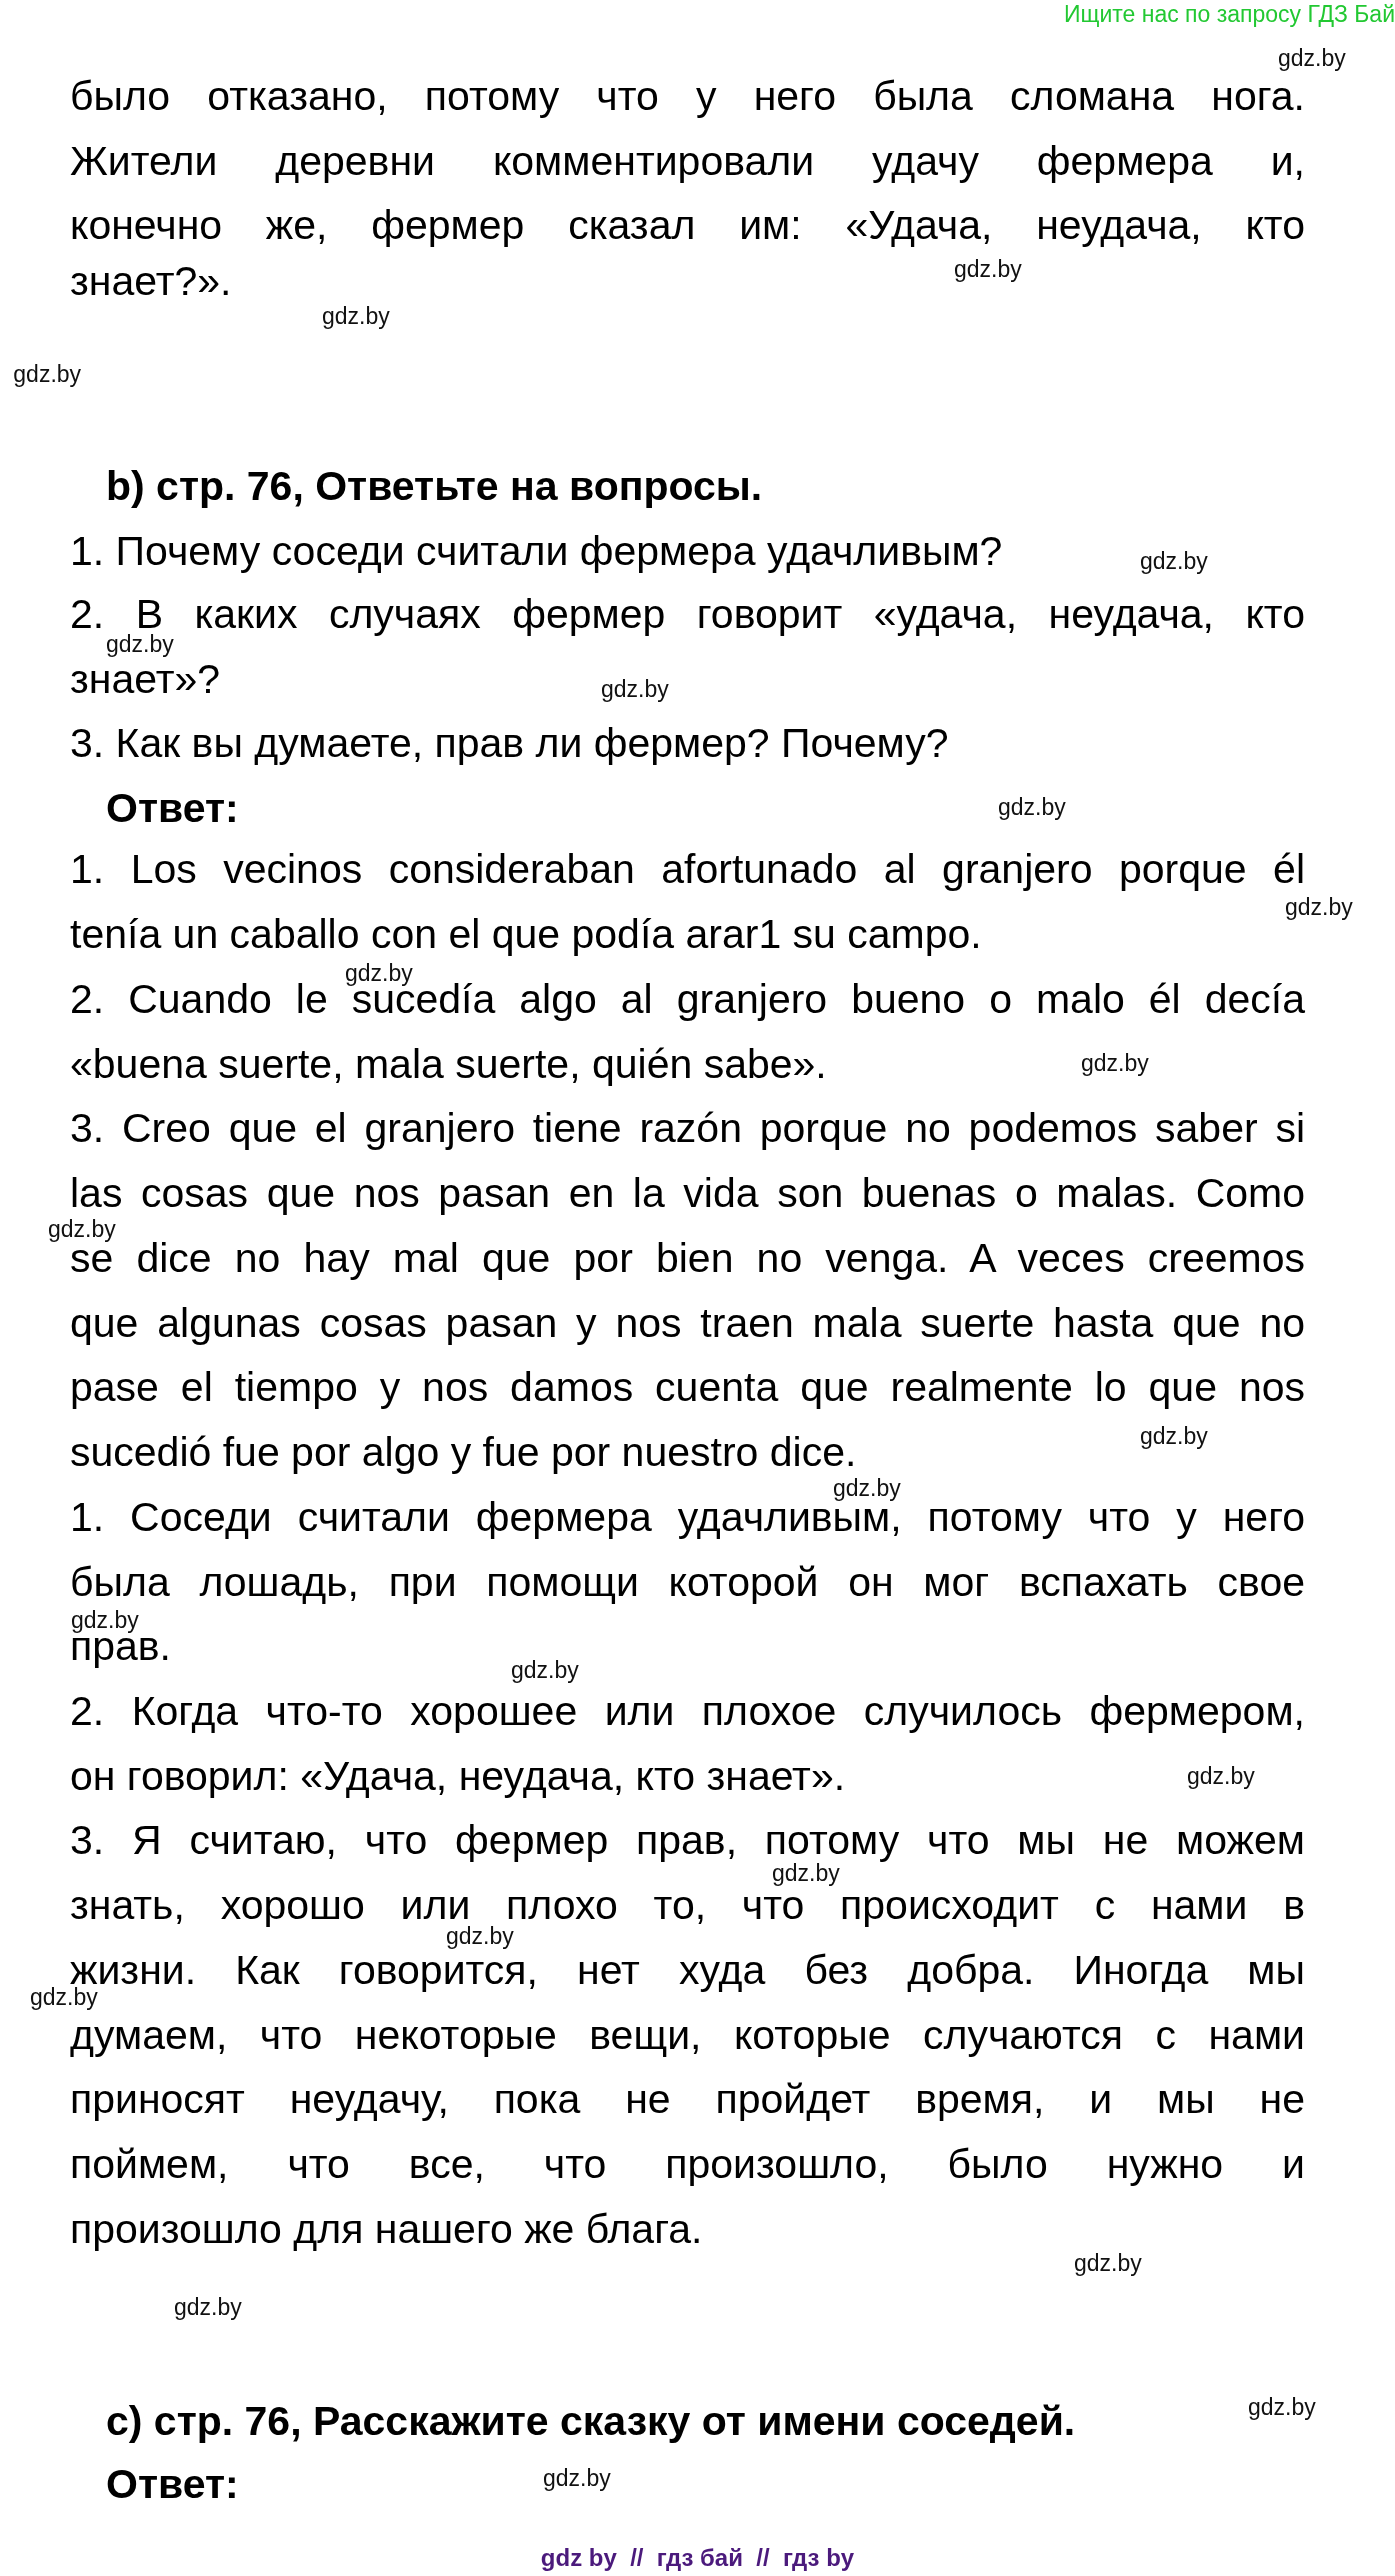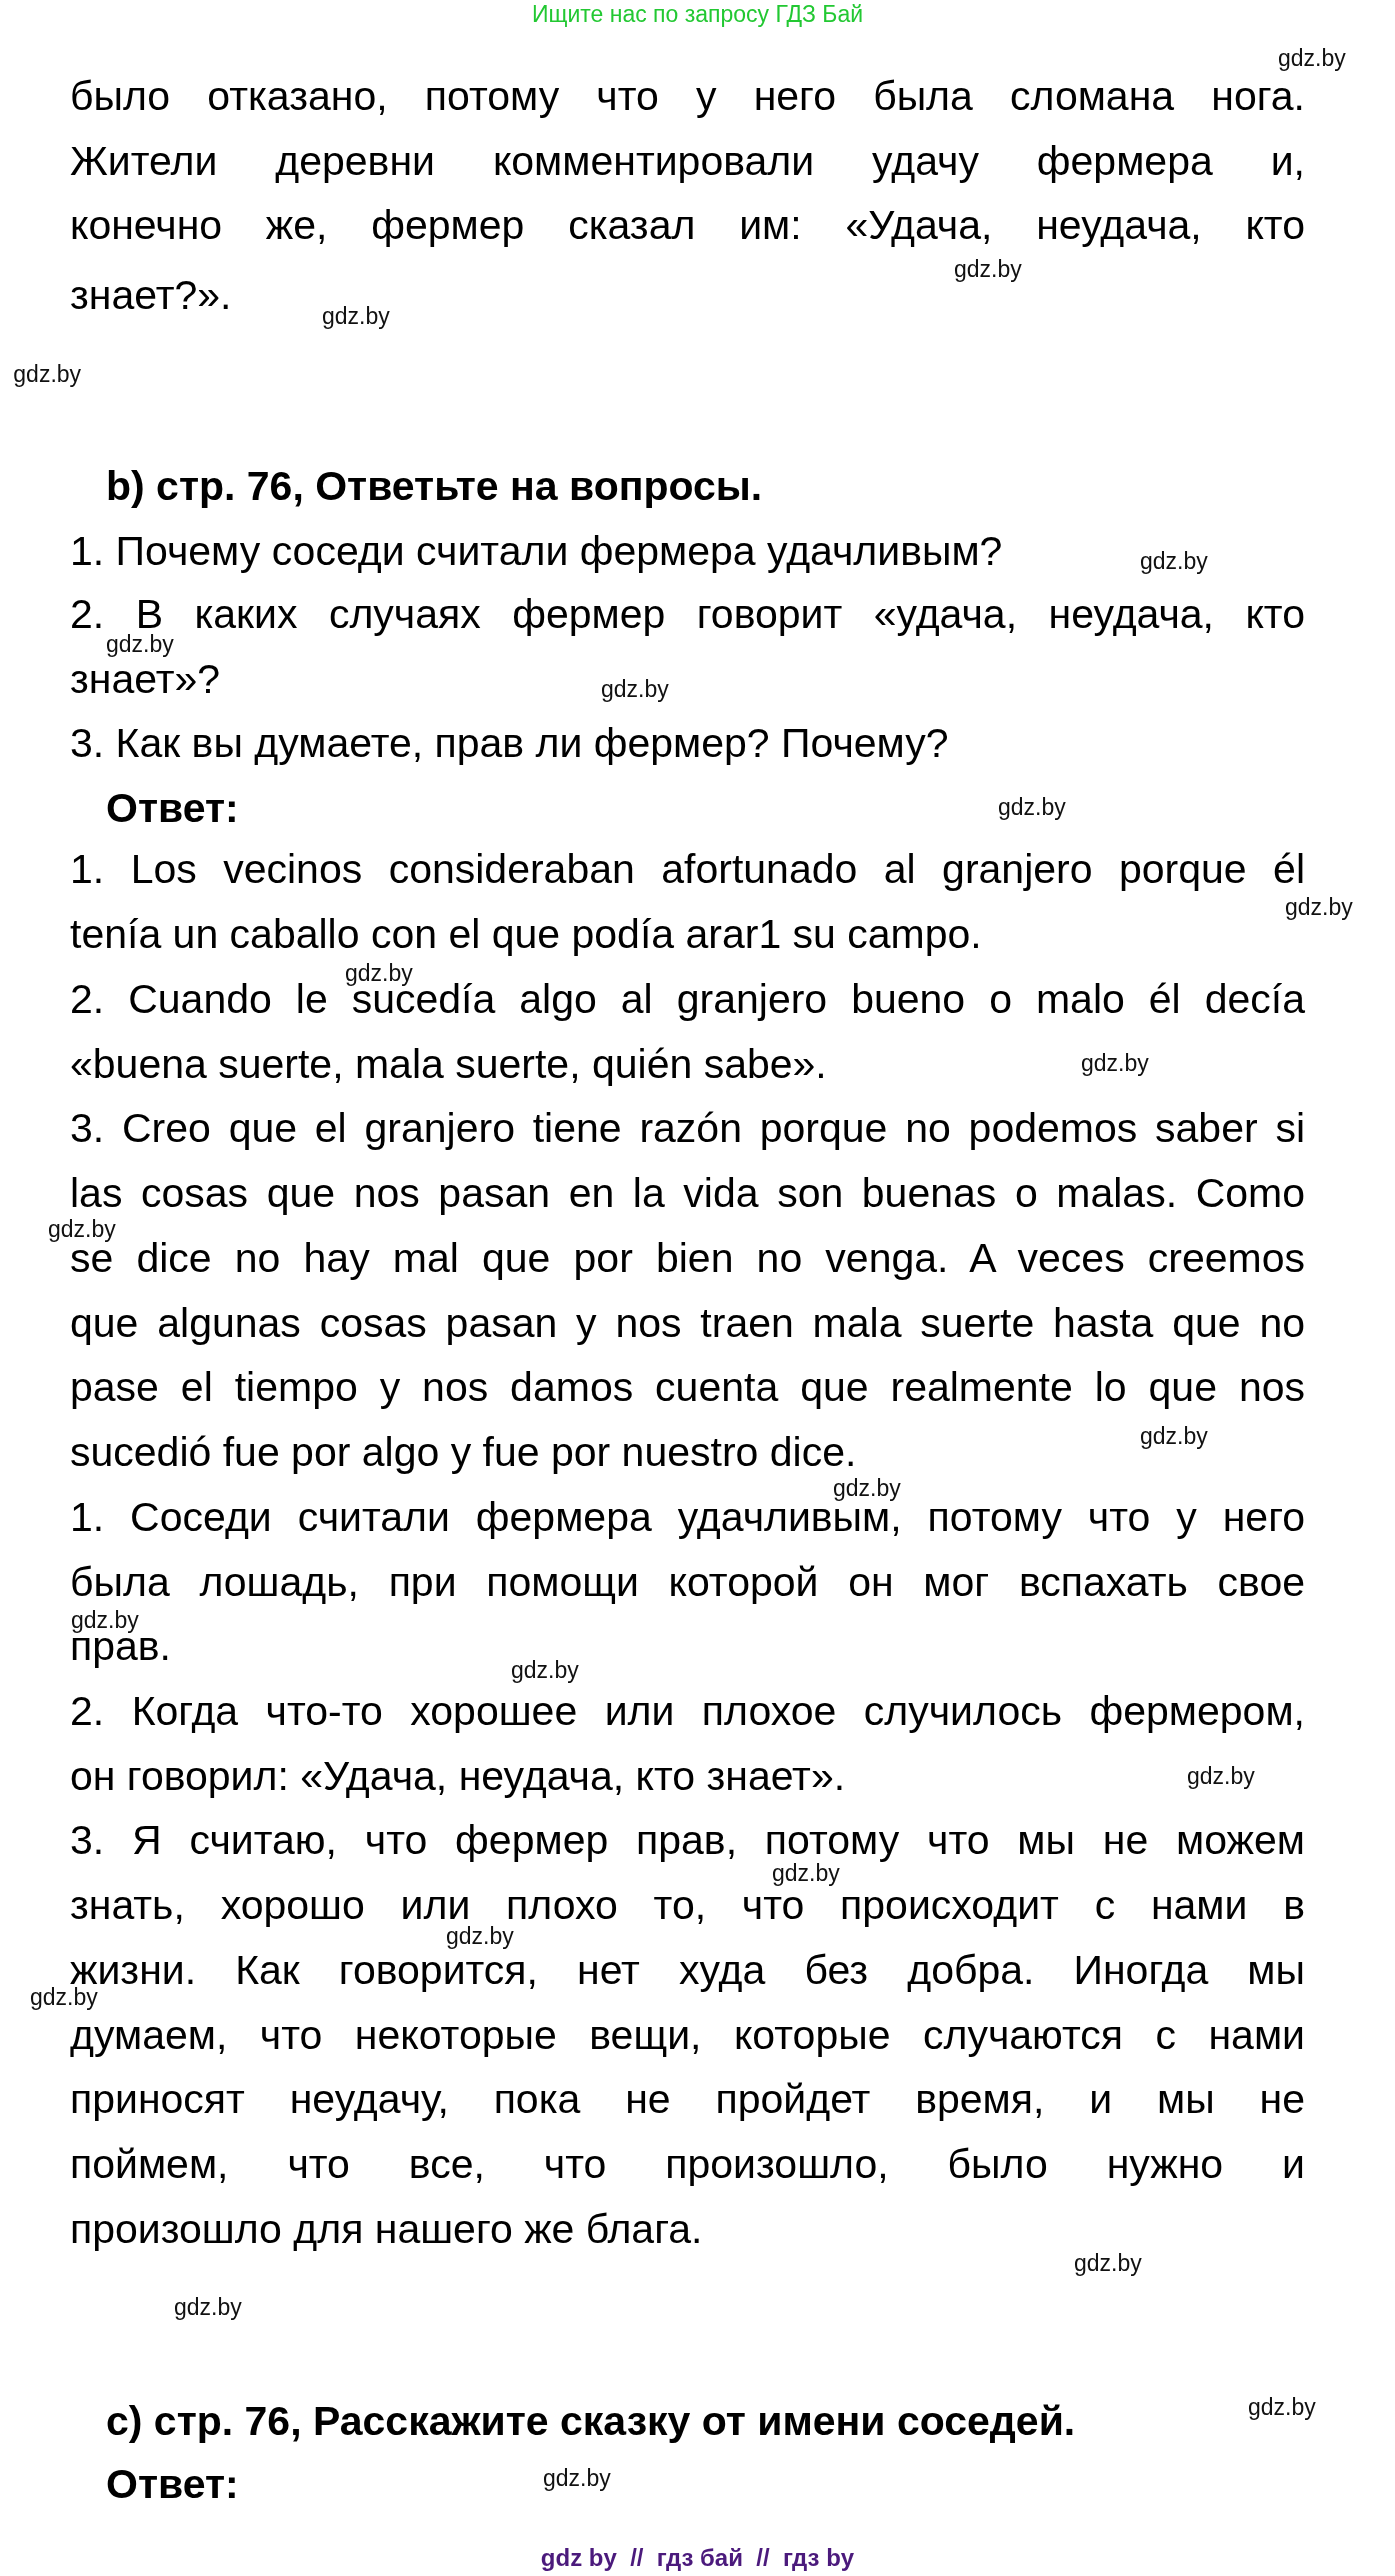--- a/index.html
+++ b/index.html
@@ -1,18 +1,18 @@
 <!DOCTYPE html>
 <html style="font-size:13.3px"><head>
 <meta charset="utf-8">
 <style>
   html, body { margin: 0; padding: 0; background: #ffffff; }
   body { width: 1395px; height: 2576px; position: relative; overflow: hidden; }
   .hdr {
-    position: absolute; top: 1.7px; left: 0; width: 1395px; text-align: center;
+    position: absolute; top: 1.7px; left: 0; width: 1395px; text-align: right;
     font-family: "Liberation Sans", sans-serif; font-size: 23px; color: #22c832;
     line-height: 25px;
   }
   .ftr {
     position: absolute; top: 2544px; left: 0; width: 1395px; text-align: center;
     font-family: "Liberation Sans", sans-serif; font-size: 24px; color: #4b1a7c;
     line-height: 28px; white-space: pre; font-weight: bold;
   }
   .line {
     position: absolute; left: 70px; width: 1235px;
@@ -28,21 +28,21 @@
 </style>
 </head>
 <body>
 
 <div class="hdr">Ищите нас по запросу ГДЗ Бай</div>
 
 <div>
   <div class="line just" style="top:73px">было отказано, потому что у него была сломана нога.</div>
   <div class="line just" style="top:138px">Жители деревни комментировали удачу фермера и,</div>
   <div class="line just" style="top:202px">конечно же, фермер сказал им: «Удача, неудача, кто</div>
-  <div class="line" style="top:272px">знает?».</div>
+  <div class="line" style="top:258px">знает?».</div>
 </div>
 
 <div>
   <div class="line bold" style="top:463px">b) стр. 76, Ответьте на вопросы.</div>
   <div class="line" style="top:528px">1. Почему соседи считали фермера удачливым?</div>
   <div class="line just" style="top:591px">2. В каких случаях фермер говорит «удача, неудача, кто</div>
   <div class="line" style="top:656px">знает»?</div>
   <div class="line" style="top:720px">3. Как вы думаете, прав ли фермер? Почему?</div>
   <div class="line bold" style="top:785px">Ответ:</div>
 

